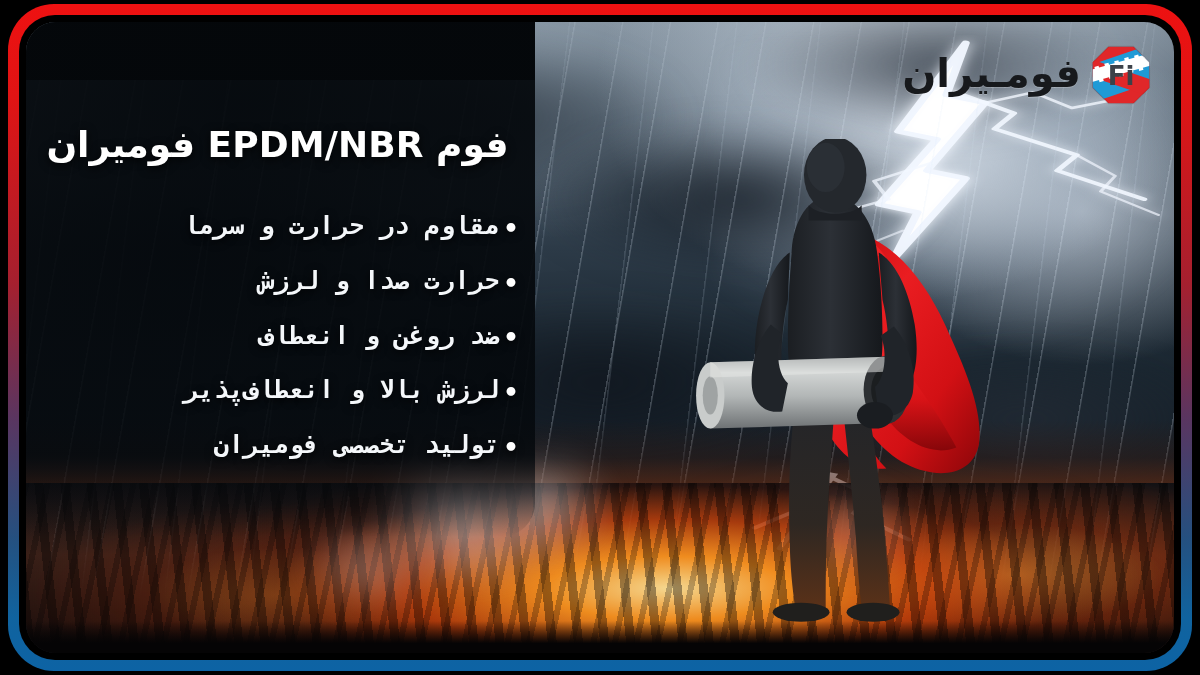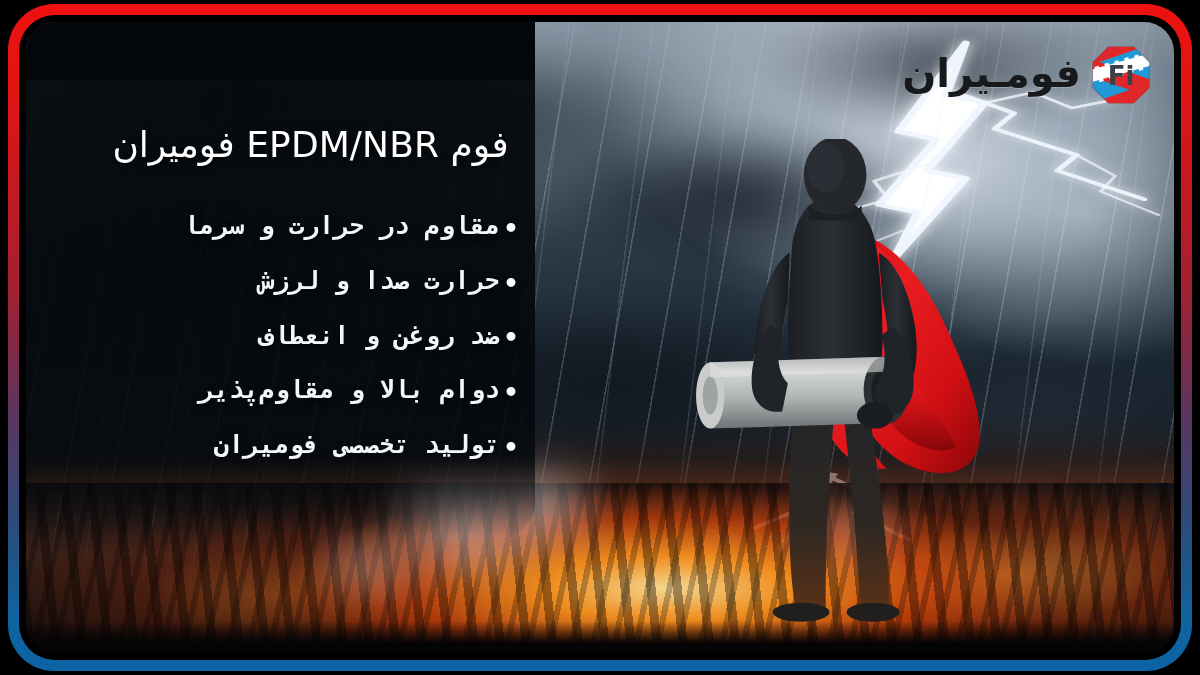--- a/index.html
+++ b/index.html
@@ -87,21 +87,21 @@
      border-bottom-right-radius:34px;border-top-right-radius:0;
      background:linear-gradient(180deg,rgba(5,9,13,.94) 0%,rgba(5,9,13,.93) 60%,rgba(5,9,13,.86) 84%,rgba(6,10,14,0) 100%);}
   .panel-notch{position:absolute;left:-2px;top:-2px;width:44.5%;height:9.5%;
      background:linear-gradient(180deg,rgba(4,7,10,.97),rgba(4,7,10,.95));}
 
   .content{position:absolute;left:0;top:0;width:45%;height:100%;
      direction:rtl;text-align:right;color:#fff;box-sizing:border-box;
      padding:0 34px 0 18px;}
 
   .title{position:absolute;right:34px;top:76px;left:18px;
-     font-size:36px;line-height:1.30;font-weight:400;letter-spacing:.1px;
+     font-size:36px;line-height:1.30;font-weight:700;letter-spacing:.1px;
      color:#ffffff;text-shadow:0 2px 10px rgba(0,0,0,.85);}
 
   .features{position:absolute;right:22px;top:192px;left:10px;
      list-style:none;margin:0;padding:0;}
   .feature{display:flex;flex-direction:row;align-items:center;justify-content:flex-start;
      margin:0 0 26px 0;font-size:25px;line-height:1.15;font-weight:600;
      color:#f4f7fa;text-shadow:0 2px 9px rgba(0,0,0,.9);}
   .feature .bullet{flex:0 0 auto;width:19px;text-align:center;font-size:25px;
      color:#ffffff;line-height:1;margin-left:2px;}
   .feature .ftext{flex:0 0 auto;white-space:nowrap;font-family:Liberation Mono, monospace;}
@@ -274,21 +274,21 @@
             <li class="feature">
               <span class="bullet">•</span>
               <span class="ftext">حرارت صدا و لرزش</span>
             </li>
             <li class="feature">
               <span class="bullet">•</span>
               <span class="ftext">ضد روغن و انعطاف</span>
             </li>
             <li class="feature">
               <span class="bullet">•</span>
-              <span class="ftext">دوام بالا و مقاوم‌پذیر</span>
+              <span class="ftext">لرزش بالا و انعطاف‌پذیر</span>
             </li>
             <li class="feature">
               <span class="bullet">•</span>
               <span class="ftext">تولید تخصصی فومیران</span>
             </li>
           </ul>
         </div>
 
         <div class="logo">
           <svg class="logo-mark" viewBox="0 0 100 100">

